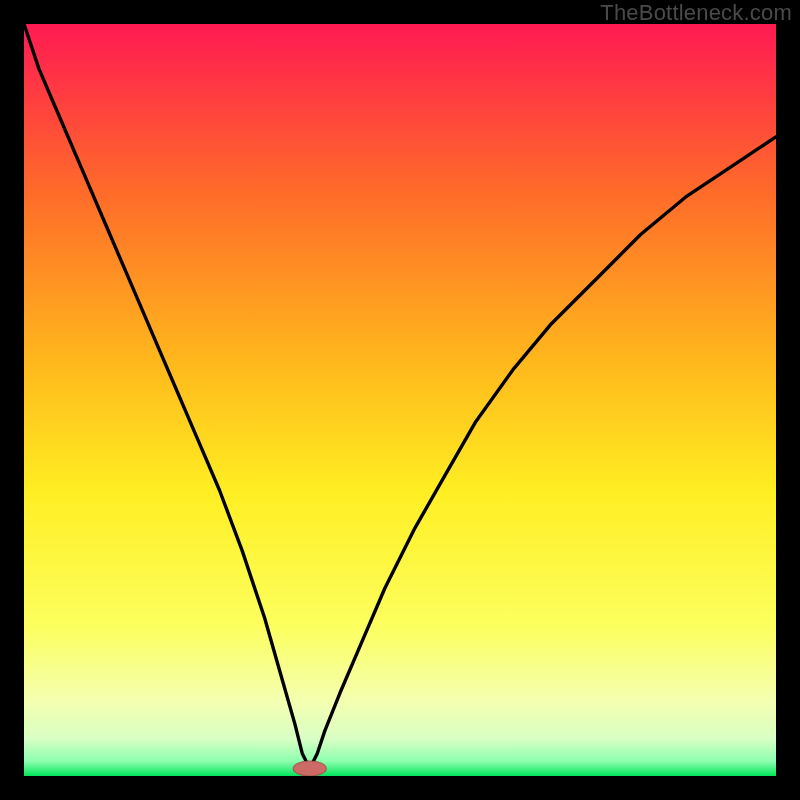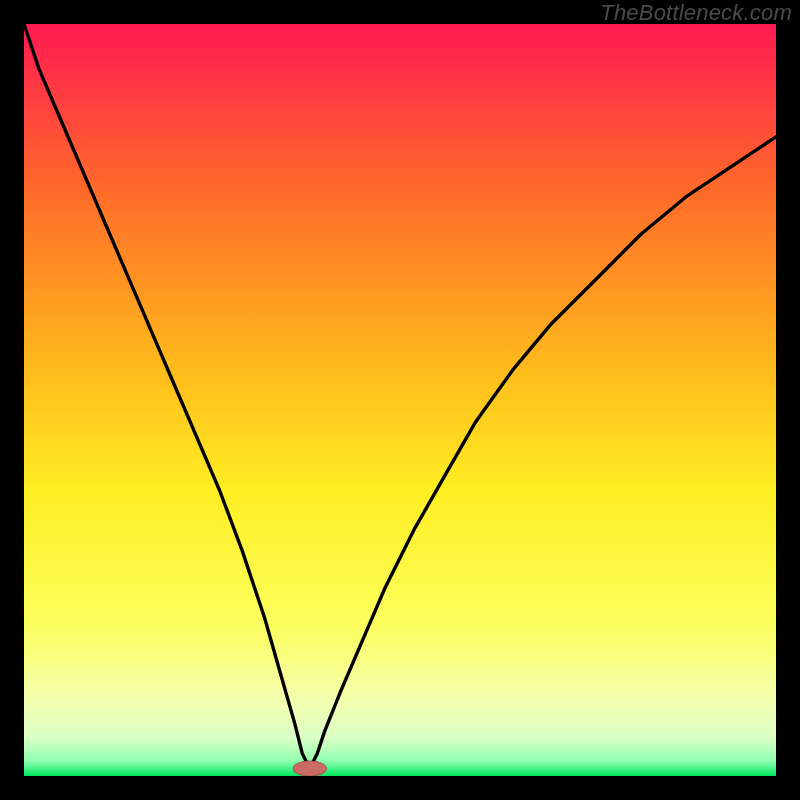--- a/index.html
+++ b/index.html
@@ -26,21 +26,20 @@
   }
   .watermark {
     position: absolute;
     top: 0px;
     right: 8px;
     font-size: 22px;
     font-weight: 400;
     color: #4a4a4a;
     letter-spacing: 0.2px;
     font-family: Arial, Helvetica, sans-serif;
-    font-style: italic;
   }
   svg { display: block; }
 </style>
 </head>
 <body>
 
 <div class="outer">
   <div class="watermark">TheBottleneck.com</div>
   <div class="plot">
     <svg viewBox="0 0 100 100" preserveAspectRatio="none" width="752" height="752">

